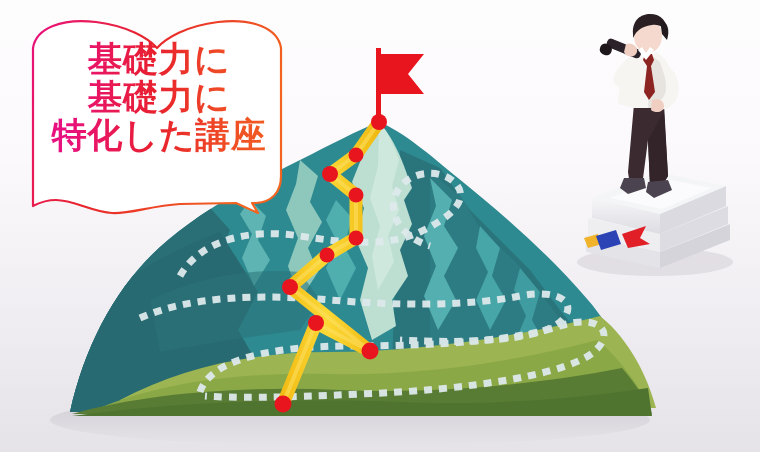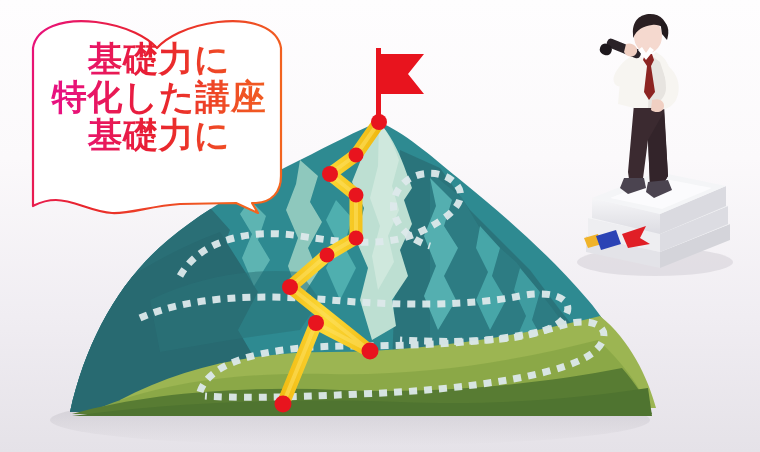--- a/index.html
+++ b/index.html
@@ -286,17 +286,17 @@
              L 236 203
              L 180 204
              C 150 206, 130 214, 112 213
              C 92 212, 74 200, 56 200
              C 44 200, 37 204, 33 206
              Z" fill="#ffffff" stroke="url(#bubbleStroke)" stroke-width="2.2" stroke-linejoin="round"></path>
   </svg>
 
   <div id="bubble-text">
     <span class="bline l1">基礎力に</span>
+    <span class="bline l2">基礎力に</span>
     <span class="bline l3">特化した講座</span>
-    <span class="bline l2">基礎力に</span>
   </div>
 
 </div>
 
 </body></html>

